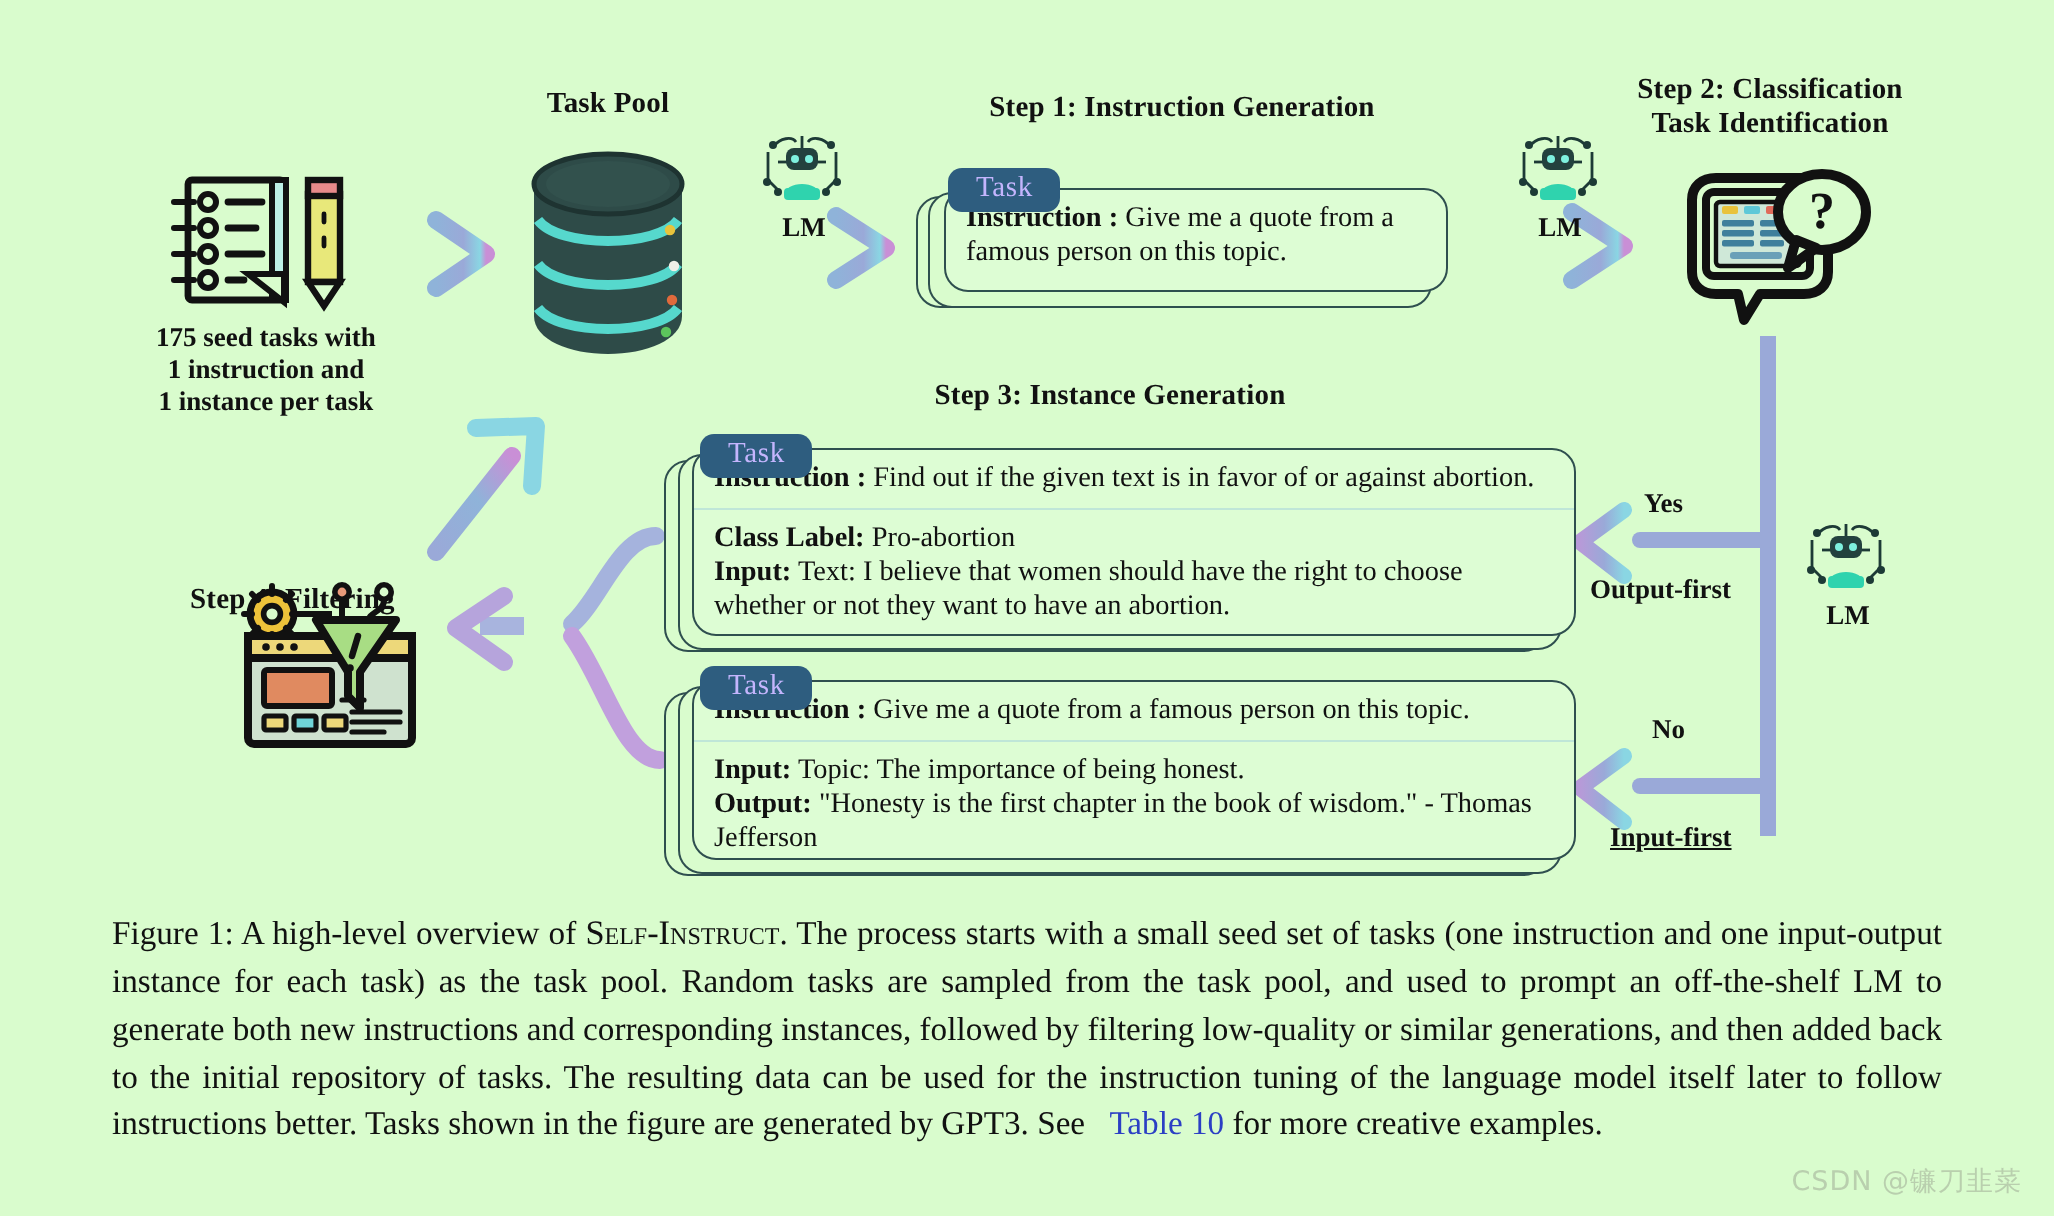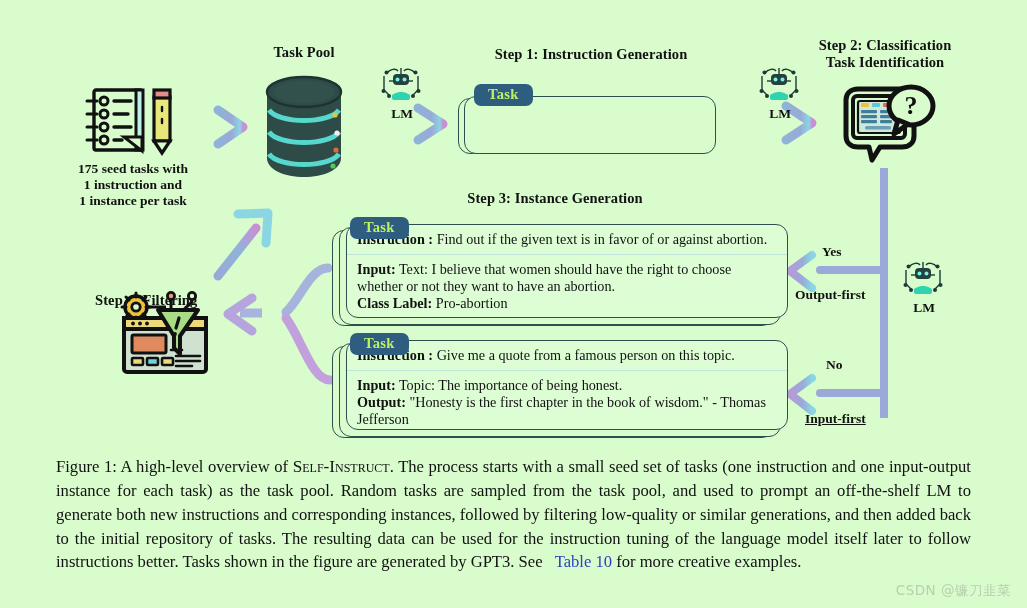--- a/index.html
+++ b/index.html
@@ -74,23 +74,23 @@
     line-height: 1.2;
     color: #111;
   }
   .card-sect + .card-sect {
     border-top: 1.8px solid #bfe6d8;
   }
   .card-sect b { font-weight: bold; }
   .task-badge {
     position: absolute;
     background: #2e5d7f;
-    color: #bef264;
-    font-family: "Liberation Serif", serif;
-    font-weight: bold;
+    color: #c4b5fd;
+    font-family: "Liberation Serif", serif;
+    font-weight: normal;
     font-size: 14.5px;
     border-radius: 7px;
     padding: 2px 14px 3px 14px;
     line-height: 1.2;
     letter-spacing: .3px;
     z-index: 5;
   }
 
   
   #caption {
@@ -282,20 +282,25 @@
       <rect x="16" y="30" width="18" height="6" rx="2" fill="#2fd3ae"></rect>
     </svg>
     <div class="small-bold" style="margin-top:0px;">LM</div>
   </div>
 
   <div class="heading abs" style="left:446px; top:46px; width:290px;">Step 1: Instruction Generation</div>
 
   <div class="task-stack" style="left:458px; top:84px; width:270px; height:72px;">
     <div class="stack-layer" style="left:0px; top:14px; width:252px; height:56px;"></div>
     <div class="stack-layer" style="left:6px; top:12px; width:252px; height:58px;"></div>
+    <div class="card-main" style="width:252px; height:52px;">
+      <div class="card-sect">
+        <b>Instruction :</b><span> Give me a quote from a famous person on this topic.</span>
+      </div>
+    </div>
     <div class="task-badge" style="left:16px; top:0px;">Task</div>
   </div>
 
   <div class="abs" style="left:754px; top:64px; width:52px; text-align:center;">
     <svg width="50" height="42" viewBox="0 0 50 42">
       <g stroke="#1d3a36" stroke-width="1.4" fill="none">
         <path d="M25 4 L25 11"></path>
         <path d="M11 9 C14 5, 20 4, 22 7"></path>
         <path d="M39 9 C36 5, 30 4, 28 7"></path>
         <path d="M8 12 L8 26"></path>
@@ -358,22 +363,22 @@
   <div class="heading abs" style="left:410px; top:190px; width:290px;">Step 3: Instance Generation</div>
 
   <div class="task-stack" style="left:332px; top:214px; width:460px; height:112px;">
     <div class="stack-layer" style="left:0px; top:16px; width:442px; height:96px;"></div>
     <div class="stack-layer" style="left:7px; top:13px; width:442px; height:98px;"></div>
     <div class="card-main" style="width:442px; height:94px;">
       <div class="card-sect">
         <b>Instruction :</b><span> Find out if the given text is in favor of or against abortion.</span>
       </div>
       <div class="card-sect">
+        <div><b>Class Label:</b><span> Pro-abortion</span></div>
         <div><b>Input:</b><span> Text: I believe that women should have the right to choose whether or not they want to have an abortion.</span></div>
-        <div><b>Class Label:</b><span> Pro-abortion</span></div>
       </div>
     </div>
     <div class="task-badge" style="left:18px; top:3px;">Task</div>
   </div>
 
   <div class="task-stack" style="left:332px; top:330px; width:460px; height:112px;">
     <div class="stack-layer" style="left:0px; top:16px; width:442px; height:92px;"></div>
     <div class="stack-layer" style="left:7px; top:13px; width:442px; height:94px;"></div>
     <div class="card-main" style="width:442px; height:90px;">
       <div class="card-sect">

